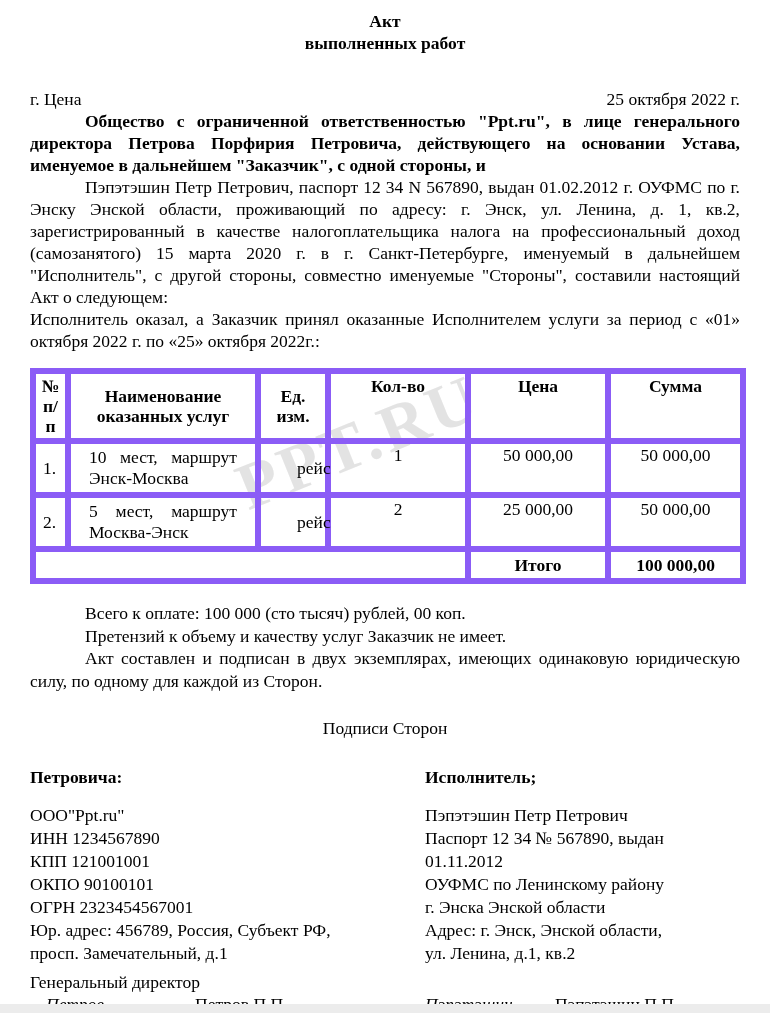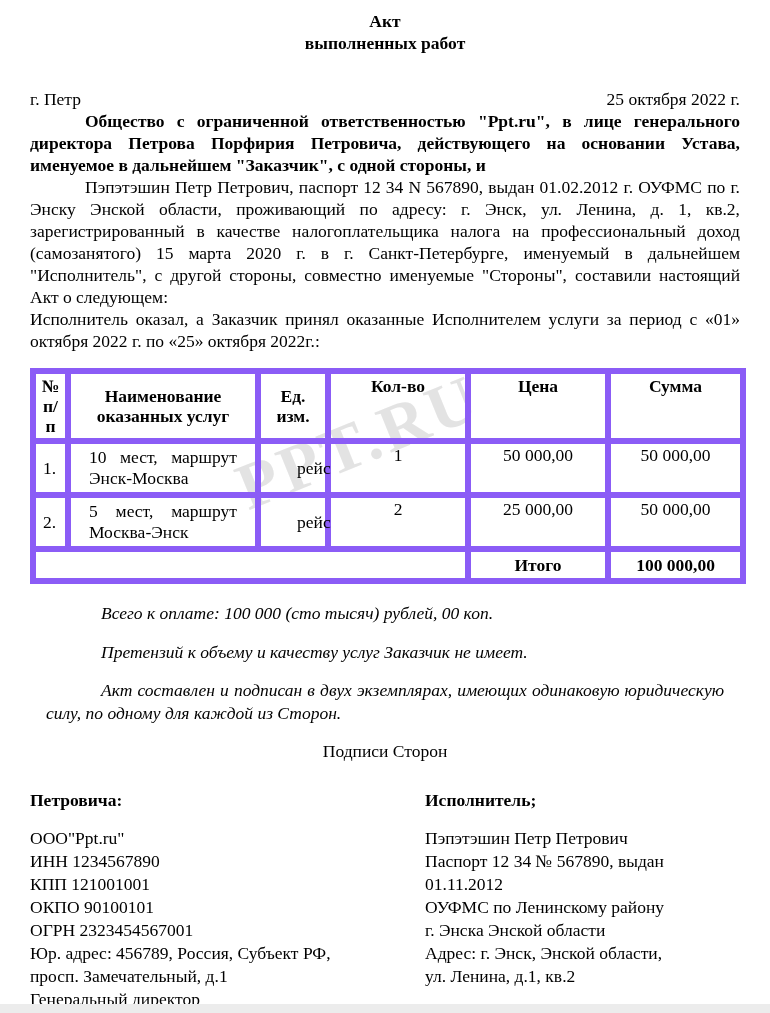--- a/index.html
+++ b/index.html
@@ -54,31 +54,31 @@
   .services th.th-top{vertical-align:top;}
   .services td{line-height:21px;}
   .c-num{height:46px;text-align:left;padding-left:7px;vertical-align:middle;}
   .c-name{text-align:justify;padding:0 18px;vertical-align:middle;margin-left:40px;}
   .c-unit{text-align:center;vertical-align:middle;padding-left:36px;}
   .c-qty,.c-price,.c-sum{text-align:center;vertical-align:top;padding-top:1px;}
   .total-row td{height:24px;}
   .total-label,.total-value{font-weight:bold;text-align:center;vertical-align:middle;}
 
   .pay-block{margin-top:18px;}
-  .pay-block p{margin:16px;line-height:22.5px;text-align:justify;font-style:italic;}
+  .pay-block p{margin:0;line-height:22.5px;text-align:justify;}
 
-  .sig-title{text-align:center;margin-top:10px;line-height:22px;}
+  .sig-title{text-align:center;margin-top:25px;line-height:22px;}
 
   .cols{display:flex;margin-top:27px;}
   .col-left{width:395px;}
   .col-right{width:315px;}
   .col-label{font-weight:bold;line-height:22px;margin-bottom:16px;}
   .col-line{line-height:23px;}
 
-  .director{line-height:22px;}
+  .director{margin-top:6px;line-height:22px;}
   .sig-row{position:relative;height:26px;margin-top:1px;}
   .sig-row span{position:absolute;white-space:nowrap;}
   .sig-row .s1{left:16px;font-style:italic;}
   .sig-row .s2{left:165px;}
   .sig-row .s3{left:395px;font-style:italic;}
   .sig-row .s4{left:525px;}
 
   .scan-edge{position:absolute;left:0;bottom:0;width:100%;height:9px;background:#ececec;z-index:2;}
 </style>
 </head>
@@ -89,21 +89,21 @@
   <div class="watermark">PPT.RU</div>
 
   <div class="content">
 
     <div class="doc-title">
       <div>Акт</div>
       <div>выполненных работ</div>
     </div>
 
     <div class="city-date">
-      <span>г. Петр</span>
+      <span>г. Цена</span>
       <span>25 октября 2022 г.</span>
     </div>
 
     <p class="para indent mt-p1">Общество с ограниченной ответственностью "Ppt.ru", в лице генерального директора Петрова Порфирия Петровича, действующего на основании Устава, именуемое в дальнейшем "Заказчик", с одной стороны, и</p>
     <p class="para indent mt-p2">Пэпэтэшин Петр Петрович, паспорт 12 34 N 567890, выдан 01.02.2012 г. ОУФМС по г. Энску Энской области, проживающий по адресу: г. Энск, ул. Ленина, д. 1, кв.2, зарегистрированный в качестве налогоплательщика налога на профессиональный доход (самозанятого) 15 марта 2020 г. в г. Санкт-Петербурге, именуемый в дальнейшем "Исполнитель", с другой стороны, совместно именуемые "Стороны", составили настоящий Акт о следующем:</p>
     <p class="para mt-p3">Исполнитель оказал, а Заказчик принял оказанные Исполнителем услуги за период с «01» октября 2022 г. по «25» октября 2022г.:</p>
 
     <table class="services">
       <colgroup>
         <col style="width:35px">

